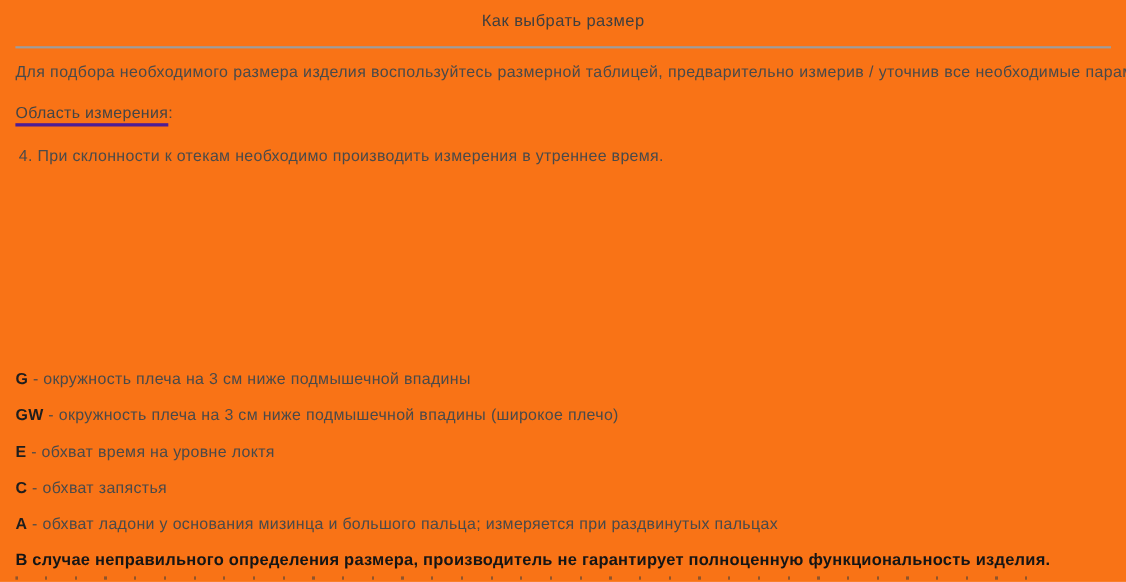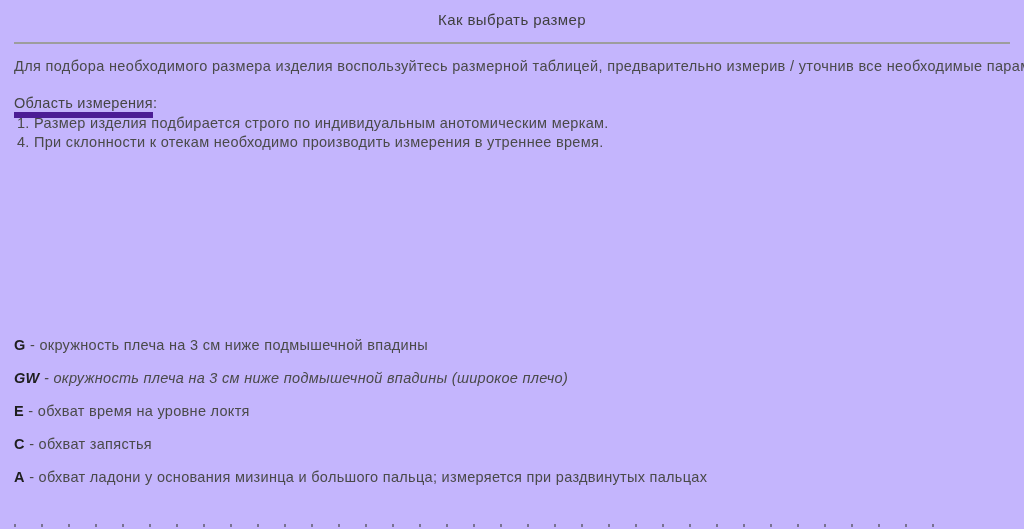--- a/index.html
+++ b/index.html
@@ -4,54 +4,54 @@
 <style>
   :root{
     --accent:#e8175d;
     --ink:#111111;
     --text:#4a4a4a;
     --divider:#9d9d9d;
   }
   *{margin:0;padding:0;box-sizing:border-box;}
   html,body{width:1024px;height:529px;background:#ffffff;overflow:hidden;
     font-family:"Liberation Sans","DejaVu Sans",sans-serif;color:var(--text);}
-  .stage{position:relative;width:1024px;height:529px;background:#c4b5fd;}
+  .stage{position:relative;width:1024px;height:529px;background:#f97316;}
 
   .page-title{position:absolute;top:11px;left:0;width:100%;text-align:center;
     font-size:15px;font-weight:400;color:#3f3f3f;letter-spacing:.4px;}
 
   .divider{position:absolute;top:42px;left:14px;width:996px;height:2px;
     background:var(--divider);}
 
   .intro{position:absolute;top:58px;left:14px;width:1004px;font-size:14.5px;
     letter-spacing:.35px;color:var(--text);white-space:nowrap;}
 
   .section-heading{position:absolute;top:95px;left:14px;font-size:14.5px;
     letter-spacing:.3px;color:#454545;}
-  .section-heading .u{border-bottom:6px solid #4c1d95;padding-bottom:1px;}
+  .section-heading .u{border-bottom:3px solid #4c1d95;padding-bottom:1px;}
 
   .list-item{position:absolute;left:17px;font-size:14.5px;letter-spacing:.3px;
     color:var(--text);white-space:nowrap;}
   .list-item.i1{top:115px;}
   .list-item.i2{top:134px;}
 
   .diagram{position:absolute;top:152px;left:10px;width:360px;height:162px;}
   .diagram svg{display:block;width:100%;height:100%;}
   .arm-stroke{fill:none;stroke:var(--ink);stroke-width:3.6;
     stroke-linecap:round;stroke-linejoin:round;}
   .band-stroke{fill:none;stroke:var(--accent);stroke-width:3.4;
     stroke-linecap:round;}
   .band-label{fill:var(--accent);font-family:"Liberation Sans","DejaVu Sans",sans-serif;
     font-size:15px;font-weight:700;letter-spacing:.5px;}
 
   .legend-row{position:absolute;left:14px;font-size:14.5px;letter-spacing:.3px;
     color:var(--text);white-space:nowrap;}
   .legend-row b{color:#1e1e1e;font-weight:700;}
   .legend-row.r0{top:337px;}
-  .legend-row.r1{top:370px;font-style:italic;}
+  .legend-row.r1{top:370px;}
   .legend-row.r2{top:403px;}
   .legend-row.r3{top:436px;}
   .legend-row.r4{top:469px;}
 
   .warning{position:absolute;top:501px;left:14px;font-size:15px;font-weight:700;
     letter-spacing:.2px;color:#151515;white-space:nowrap;}
 
   .clipped-line{position:absolute;top:524px;left:14px;width:940px;height:3px;
     background:repeating-linear-gradient(90deg,#3a3a3a 0 2px,transparent 2px 27px);
     opacity:.55;}
@@ -62,26 +62,26 @@
 <div class="stage">
 
   <div class="page-title">Как выбрать размер</div>
 
   <div class="divider"></div>
 
   <div class="intro">Для подбора необходимого размера изделия воспользуйтесь размерной таблицей, предварительно измерив / уточнив все необходимые параметры.</div>
 
   <div class="section-heading"><span class="u">Область измерения</span><span>:</span></div>
 
-  <div class="list-item i1">1. Размер изделия подбирается строго по индивидуальным анотомическим меркам.</div>
   <div class="list-item i2">4. При склонности к отекам необходимо производить измерения в утреннее время.</div>
 
 
   <div class="legend-row r0"><b>G</b> <span>- окружность плеча на 3 см ниже подмышечной впадины</span></div>
   <div class="legend-row r1"><b>GW</b> <span>- окружность плеча на 3 см ниже подмышечной впадины (широкое плечо)</span></div>
   <div class="legend-row r2"><b>E</b> <span>- обхват время на уровне локтя</span></div>
   <div class="legend-row r3"><b>C</b> <span>- обхват запястья</span></div>
   <div class="legend-row r4"><b>A</b> <span>- обхват ладони у основания мизинца и большого пальца; измеряется при раздвинутых пальцах</span></div>
 
+  <div class="warning">В случае неправильного определения размера, производитель не гарантирует полноценную функциональность изделия.</div>
 
   <div class="clipped-line"></div>
 
 </div>
 
 </body></html>

